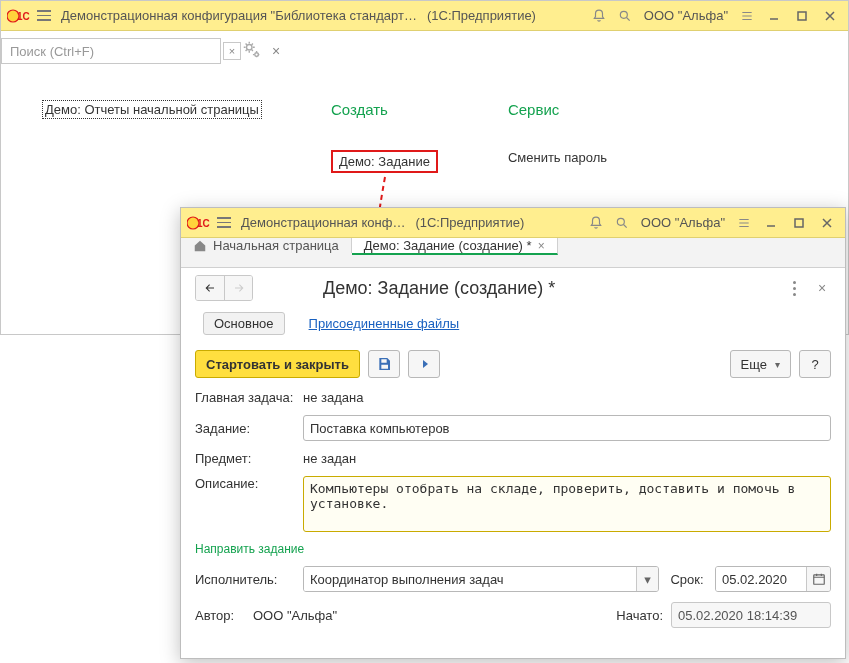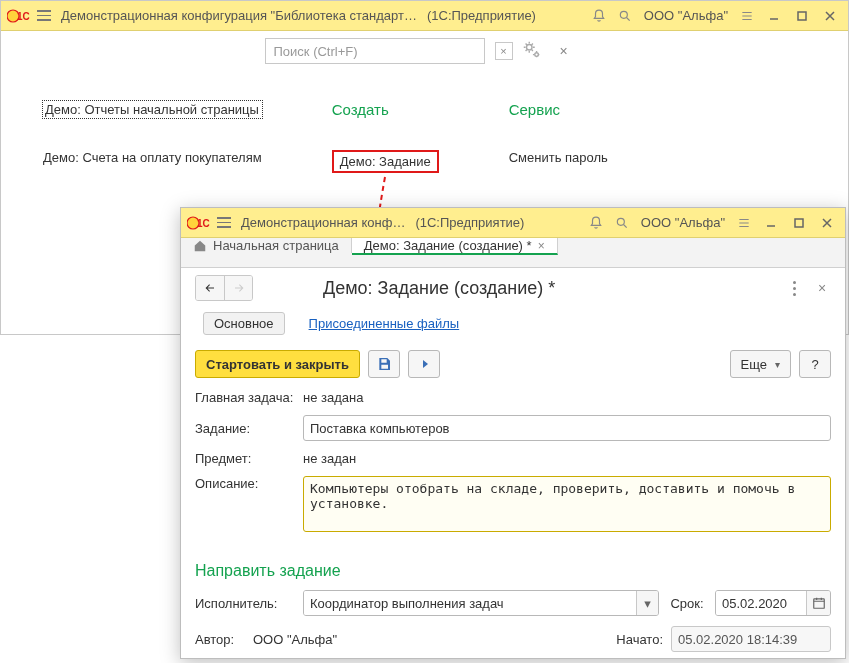--- a/index.html
+++ b/index.html
@@ -57,23 +57,22 @@
   .win-btn {
     width: 24px; height: 20px;
     display:flex; align-items:center; justify-content:center;
     color:#666; cursor:pointer;
   }
 
   .main-toolbar-row {
     height: 40px;
     display: flex;
     align-items: center;
-    justify-content: center;
+    justify-content: flex-start;
     padding-right: 12px;
-    gap: 8px;
   }
   .search-box {
     height: 26px;
     width: 220px;
     border: 1px solid #c8c8c8;
     display: flex;
     align-items: center;
     padding: 0 6px;
     color: #999;
     background: #fff;
@@ -262,22 +261,22 @@
     background: #fffef3;
     border-radius: 3px;
     padding: 4px 6px;
     font-size: 13px;
     color:#333;
     resize: none;
     outline: none;
   }
   .section-heading {
     color: #14a24f;
-    font-size: 16px;
-    margin-top: 20px;
+    font-size: 12px;
+    margin-top: 0;
   }
   .combo {
     flex:1;
     display:flex;
     border: 1px solid #b8b8b8;
     border-radius: 3px;
     height: 26px;
     overflow:hidden;
   }
   .combo input {
@@ -375,21 +374,20 @@
         <circle cx="17" cy="17" r="2"></circle>
           <path d="M17 13v1.5M17 18.5V20M13 17h1.5M18.5 17H20"></path>
       </svg>
     </div>
     <div class="close-x">×</div>
   </div>
 
   <div class="start-page">
     <div class="sp-col">
       <span class="sp-link focused">Демо: Отчеты начальной страницы</span>
-      <span class="sp-link">Демо: Счета на оплату покупателям</span>
     </div>
     <div class="sp-col">
       <span class="sp-heading">Создать</span>
       <span class="sp-link red-box">Демо: Задание</span>
     </div>
     <div class="sp-col">
       <span class="sp-heading">Сервис</span>
       <span class="sp-link">Сменить пароль</span>
     </div>
   </div>

